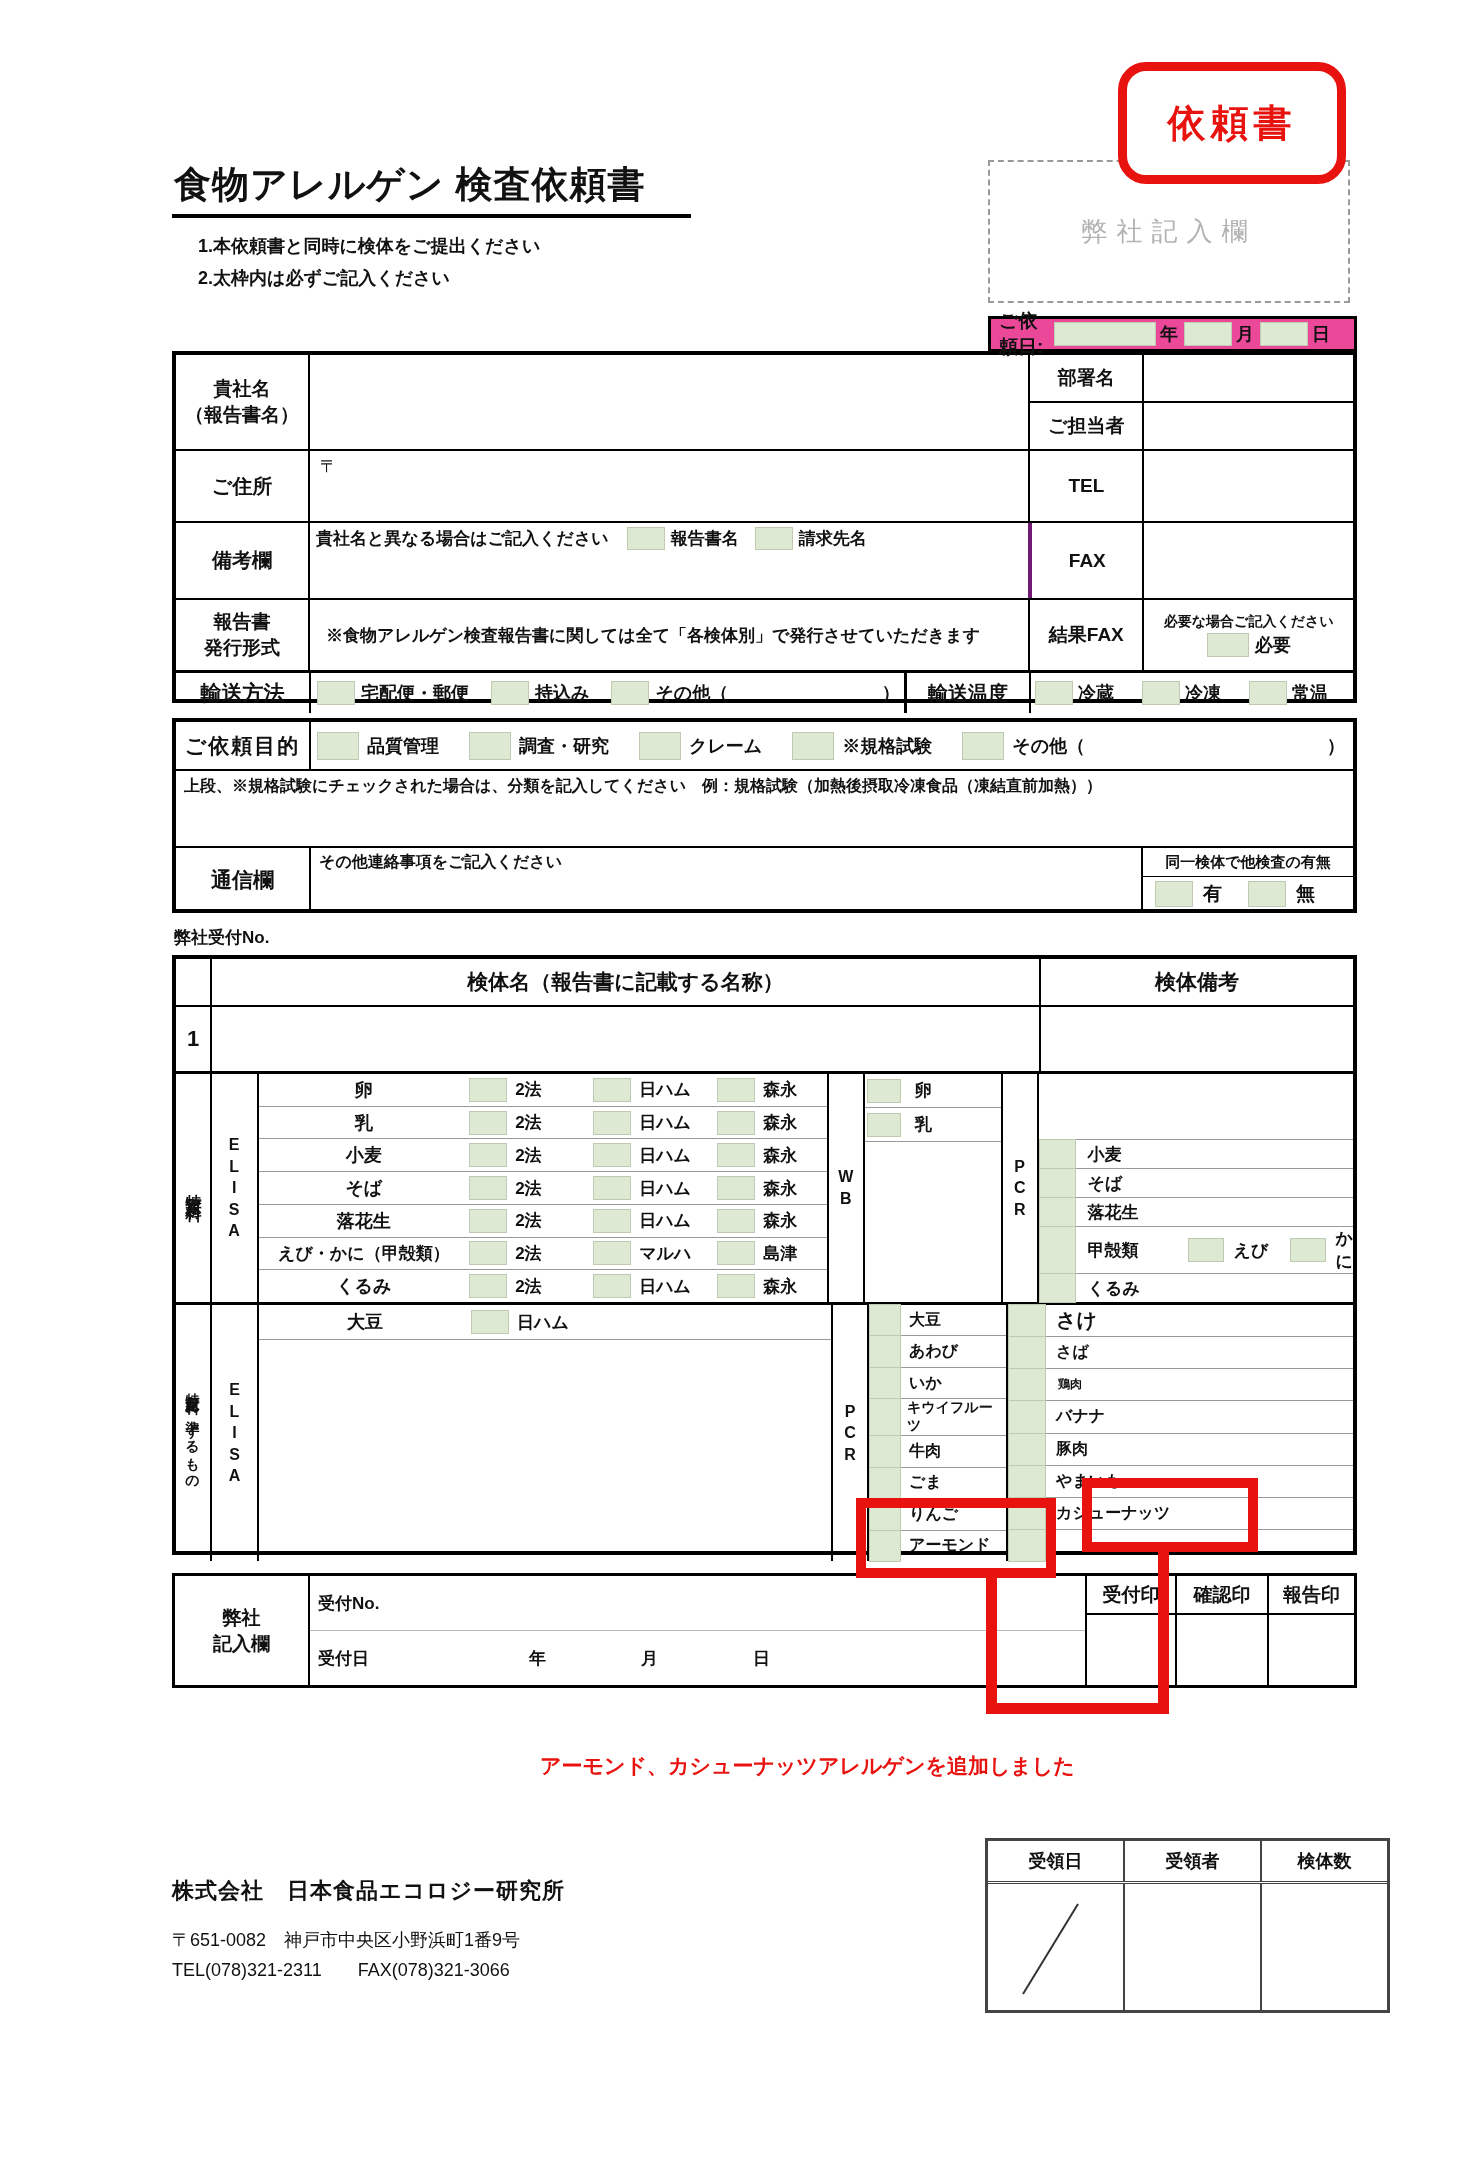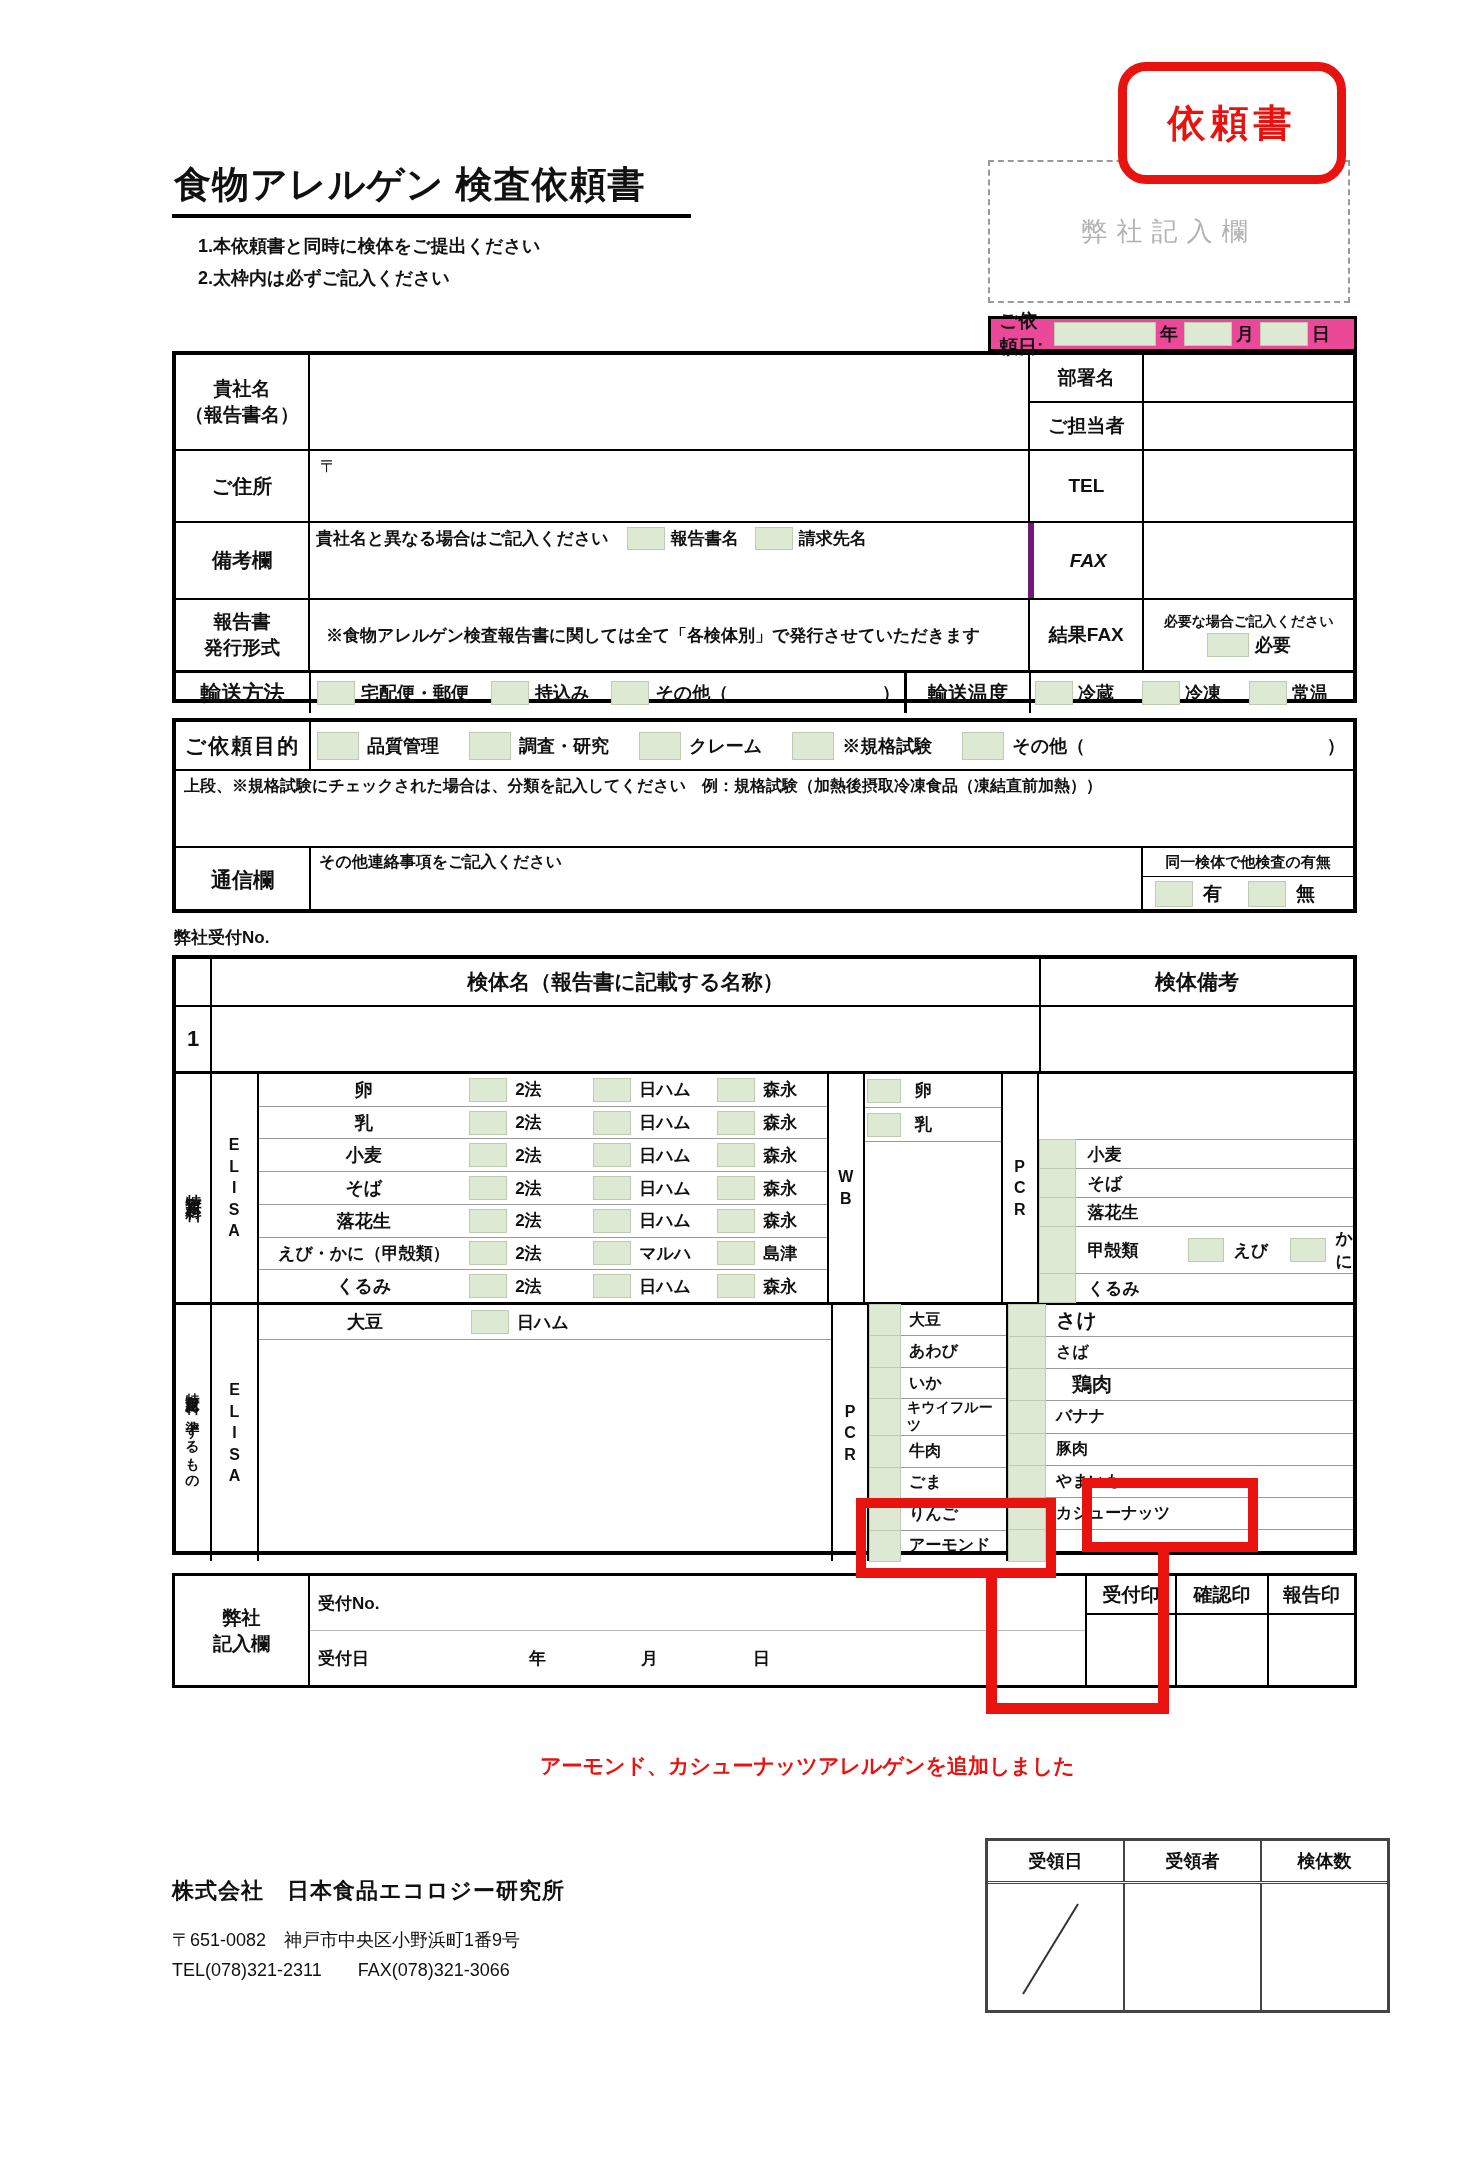--- a/index.html
+++ b/index.html
@@ -85,21 +85,21 @@
     </div>
     <div class="cell" style="width:723px;height:100%;padding:4px 0 0 6px;">
       <div class="flex">
         <span class="bold" style="font-size:17px;">貴社名と異なる場合はご記入ください</span>
         <span class="g" style="width:36px;height:21px;margin-left:18px;"></span>
         <span class="bold" style="font-size:17px;margin-left:6px;">報告書名</span>
         <span class="g" style="width:36px;height:21px;margin-left:16px;"></span>
         <span class="bold" style="font-size:17px;margin-left:6px;">請求先名</span>
       </div>
     </div>
-    <div class="flex ctr cell" style="width:115px;height:100%;border-left:6px solid #701a75;font-style:italic;">
+    <div class="flex ctr cell" style="width:115px;height:100%;border-left:4px solid #701a75;">
       <span class="bold" style="font-size:19px;">FAX</span>
     </div>
     <div class="cell" style="width:212px;height:100%;border-left:2px solid #000;"></div>
   </div>
 
   <div class="flex" style="height:70px;border-bottom:3px solid #000;">
     <div class="flex ctr cell" style="width:135px;height:100%;border-right:2px solid #000;">
       <span class="bold pre ctr" style="font-size:19px;">報告書
 発行形式</span>
     </div>
@@ -422,21 +422,21 @@
       <div class="flex sep" style="flex:1;">
           <span class="g" style="width:36px;height:100%;"></span>
           <span class="bold" style="font-size:20px;padding-left:10px;">さけ</span>
         </div>
       <div class="flex sep" style="flex:1;">
           <span class="g" style="width:36px;height:100%;"></span>
           <span class="bold" style="font-size:16px;padding-left:10px;">さば</span>
         </div>
       <div class="flex sep" style="flex:1;">
           <span class="g" style="width:36px;height:100%;"></span>
-          <span class="bold" style="font-size:20px;padding-left:26px;font-family:Liberation Serif, serif;">鶏肉</span>
+          <span class="bold" style="font-size:12px;padding-left:12px;font-family:Liberation Serif, serif;">鶏肉</span>
         </div>
       <div class="flex sep" style="flex:1;">
           <span class="g" style="width:36px;height:100%;"></span>
           <span class="bold" style="font-size:16px;padding-left:10px;text-align:center;">バナナ</span>
         </div>
       <div class="flex sep" style="flex:1;">
           <span class="g" style="width:36px;height:100%;"></span>
           <span class="bold" style="font-size:16px;padding-left:10px;">豚肉</span>
         </div>
       <div class="flex sep" style="flex:1;">

